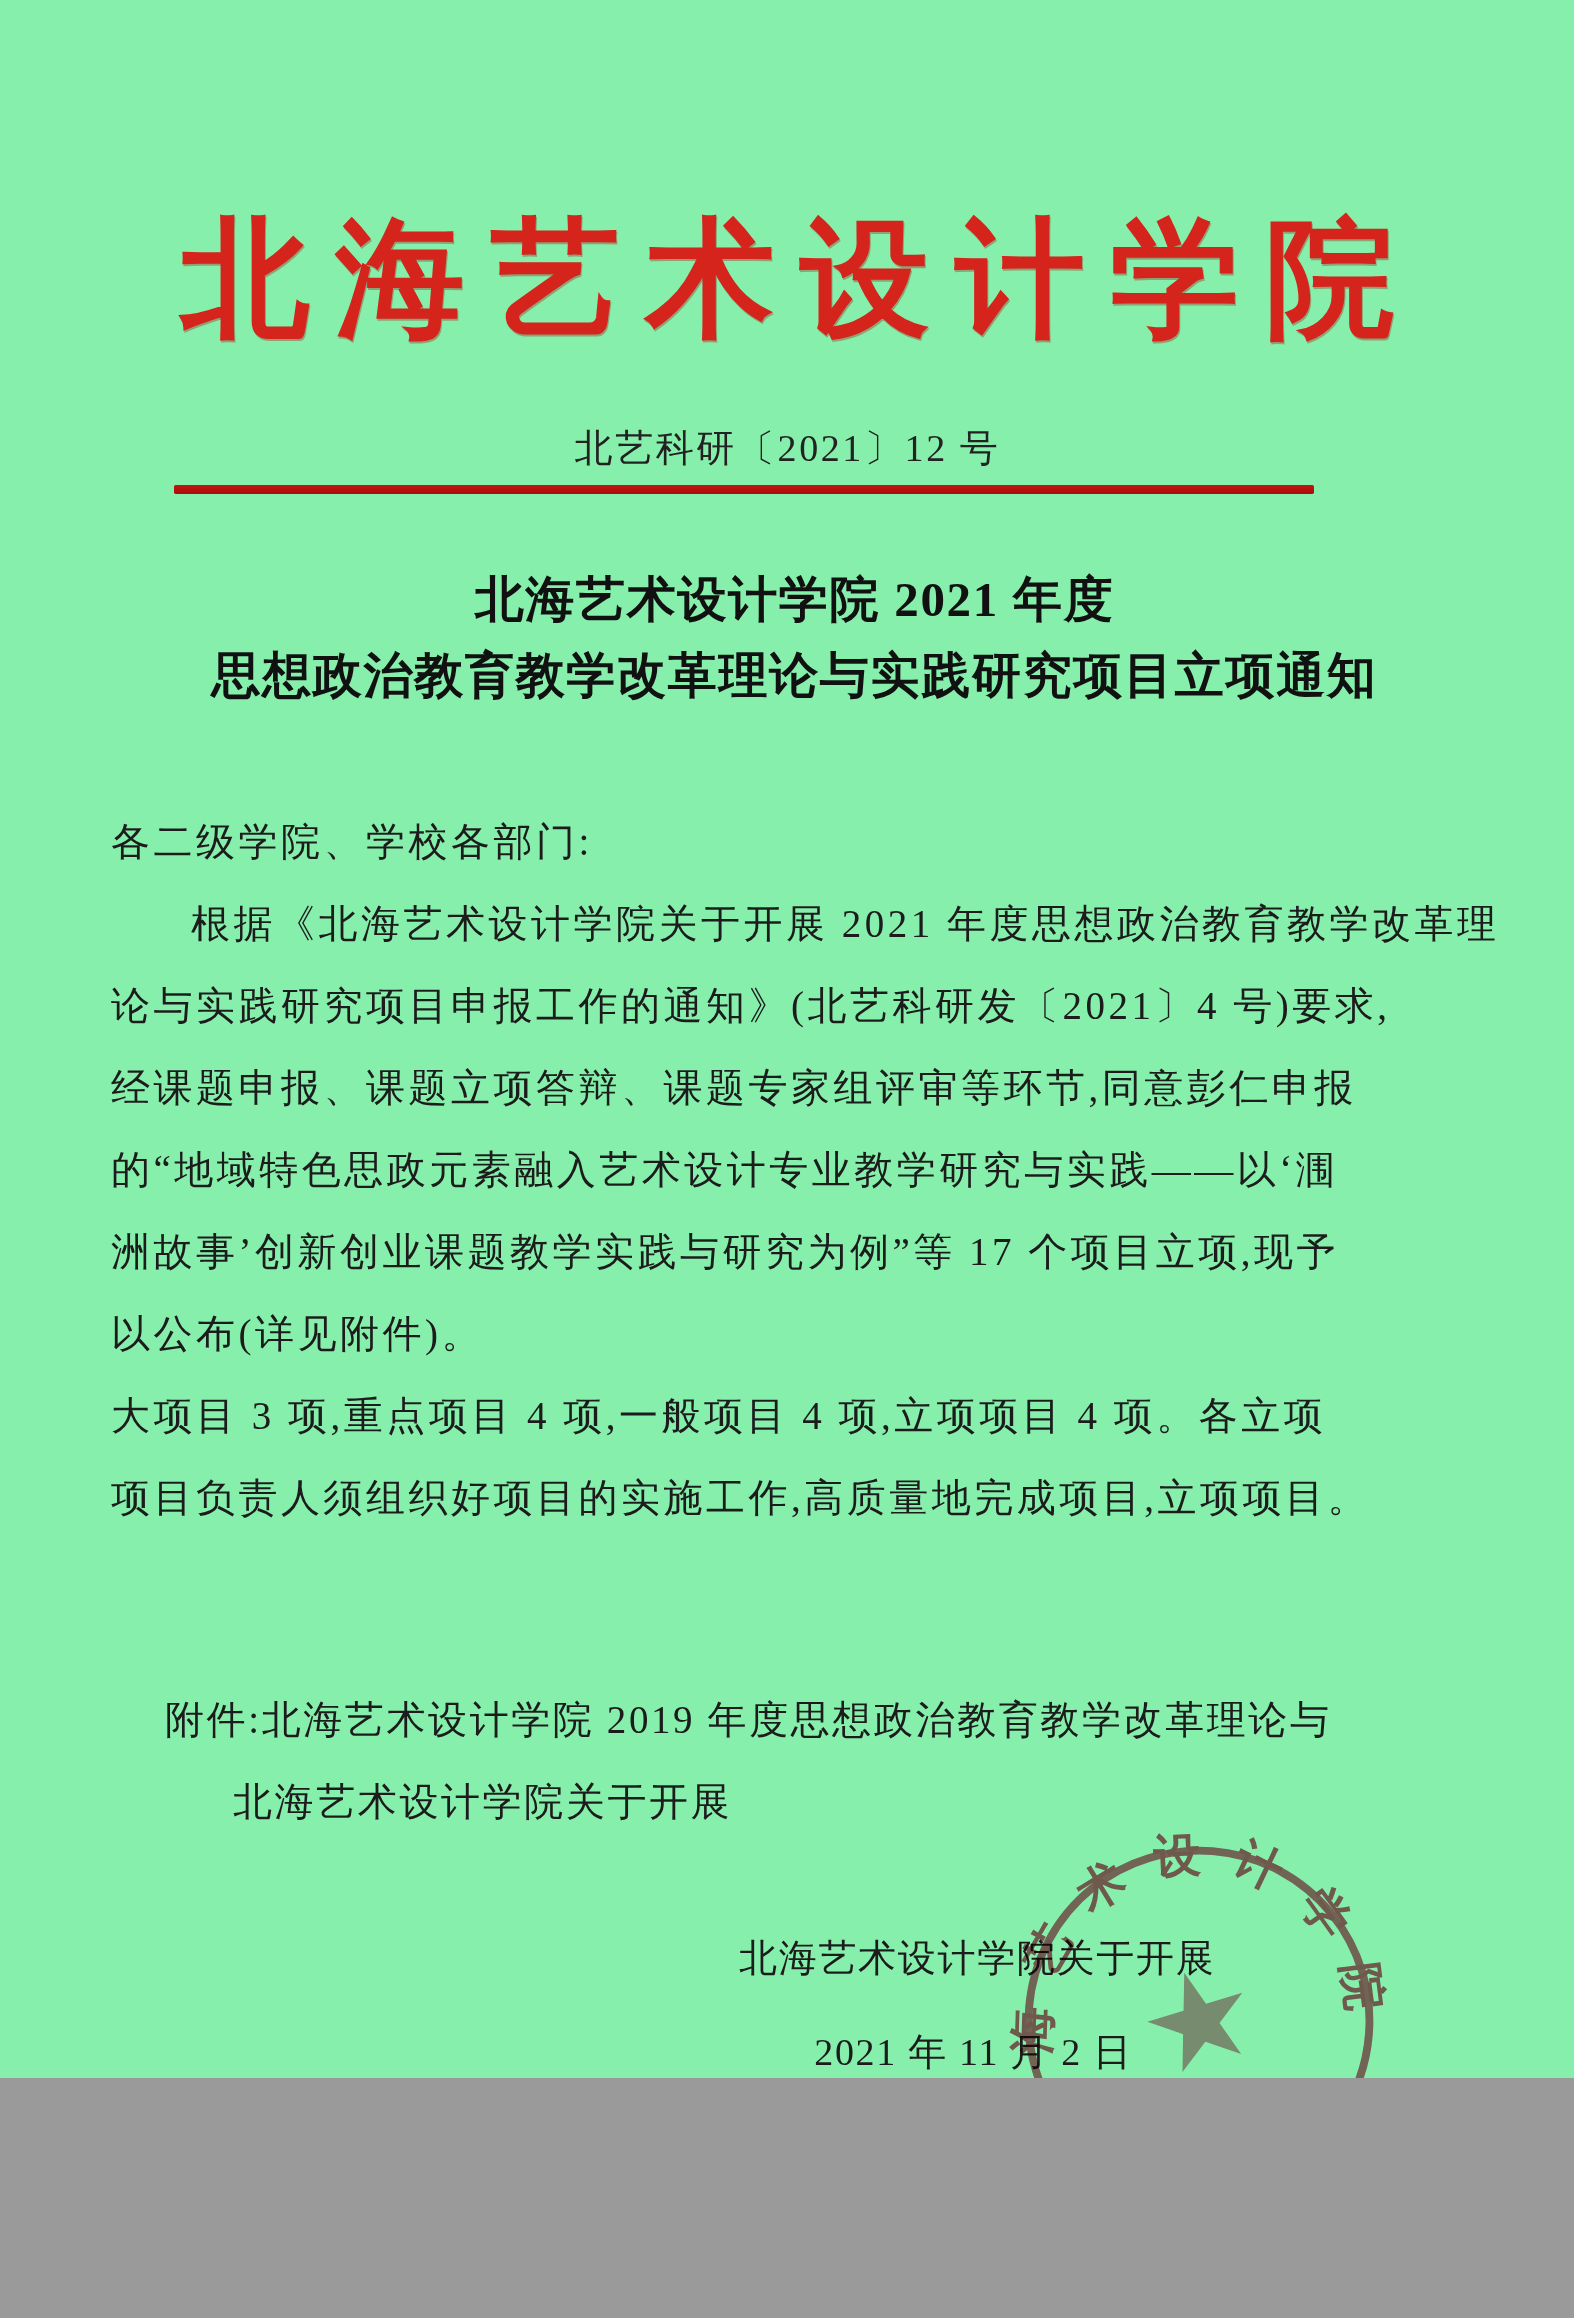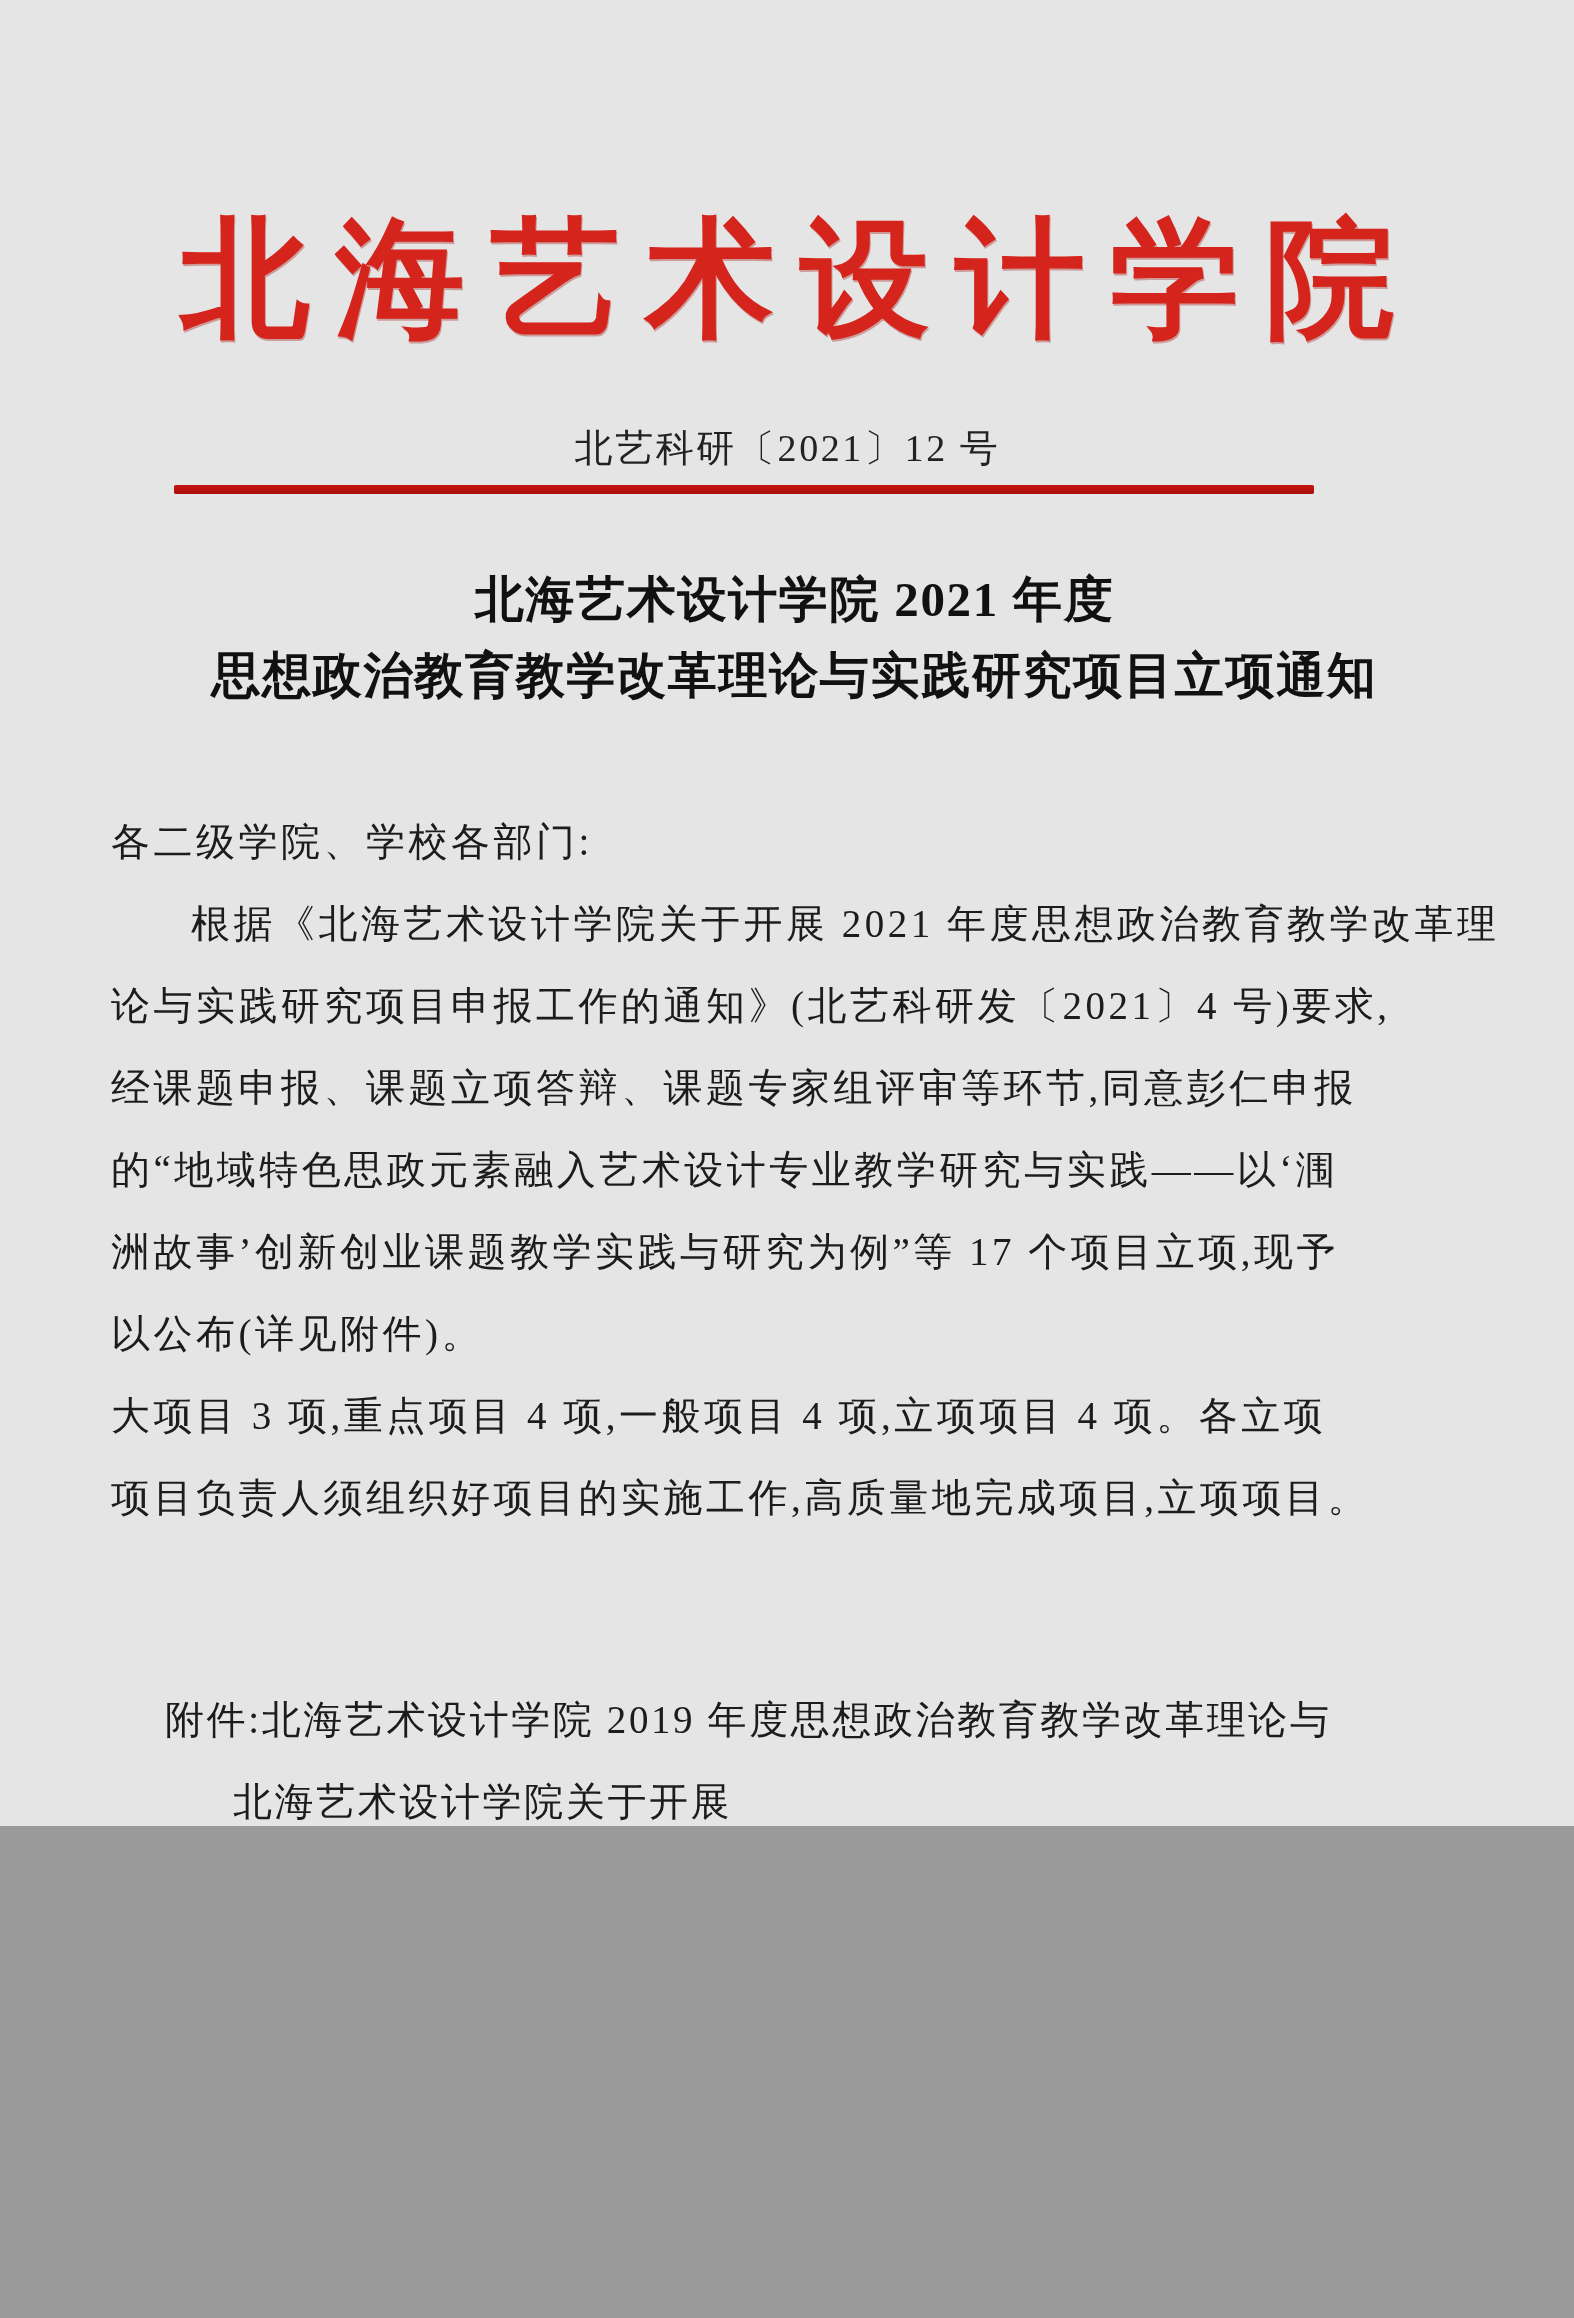--- a/index.html
+++ b/index.html
@@ -1,19 +1,19 @@
 <!DOCTYPE html>
 <html style="font-size:14px"><head>
 <meta charset="utf-8">
 <style>
   html,body{margin:0;padding:0;background:#9a9a9a;}
   .page{
     position:relative;
-    width:1575px;height:1826px;
-    background:#e5e5e5;
+    width:1575px;height:2078px;
+    background:#86efac;
     overflow:hidden;
     font-family:"Liberation Serif","DejaVu Serif",serif;
     color:#1f1f1f;
   }
   .letterhead{
     position:absolute;top:193px;left:0;width:100%;
     text-align:center;
     font-size:129px;font-weight:700;
     letter-spacing:26px;text-indent:26px;
     color:#d5241c;

